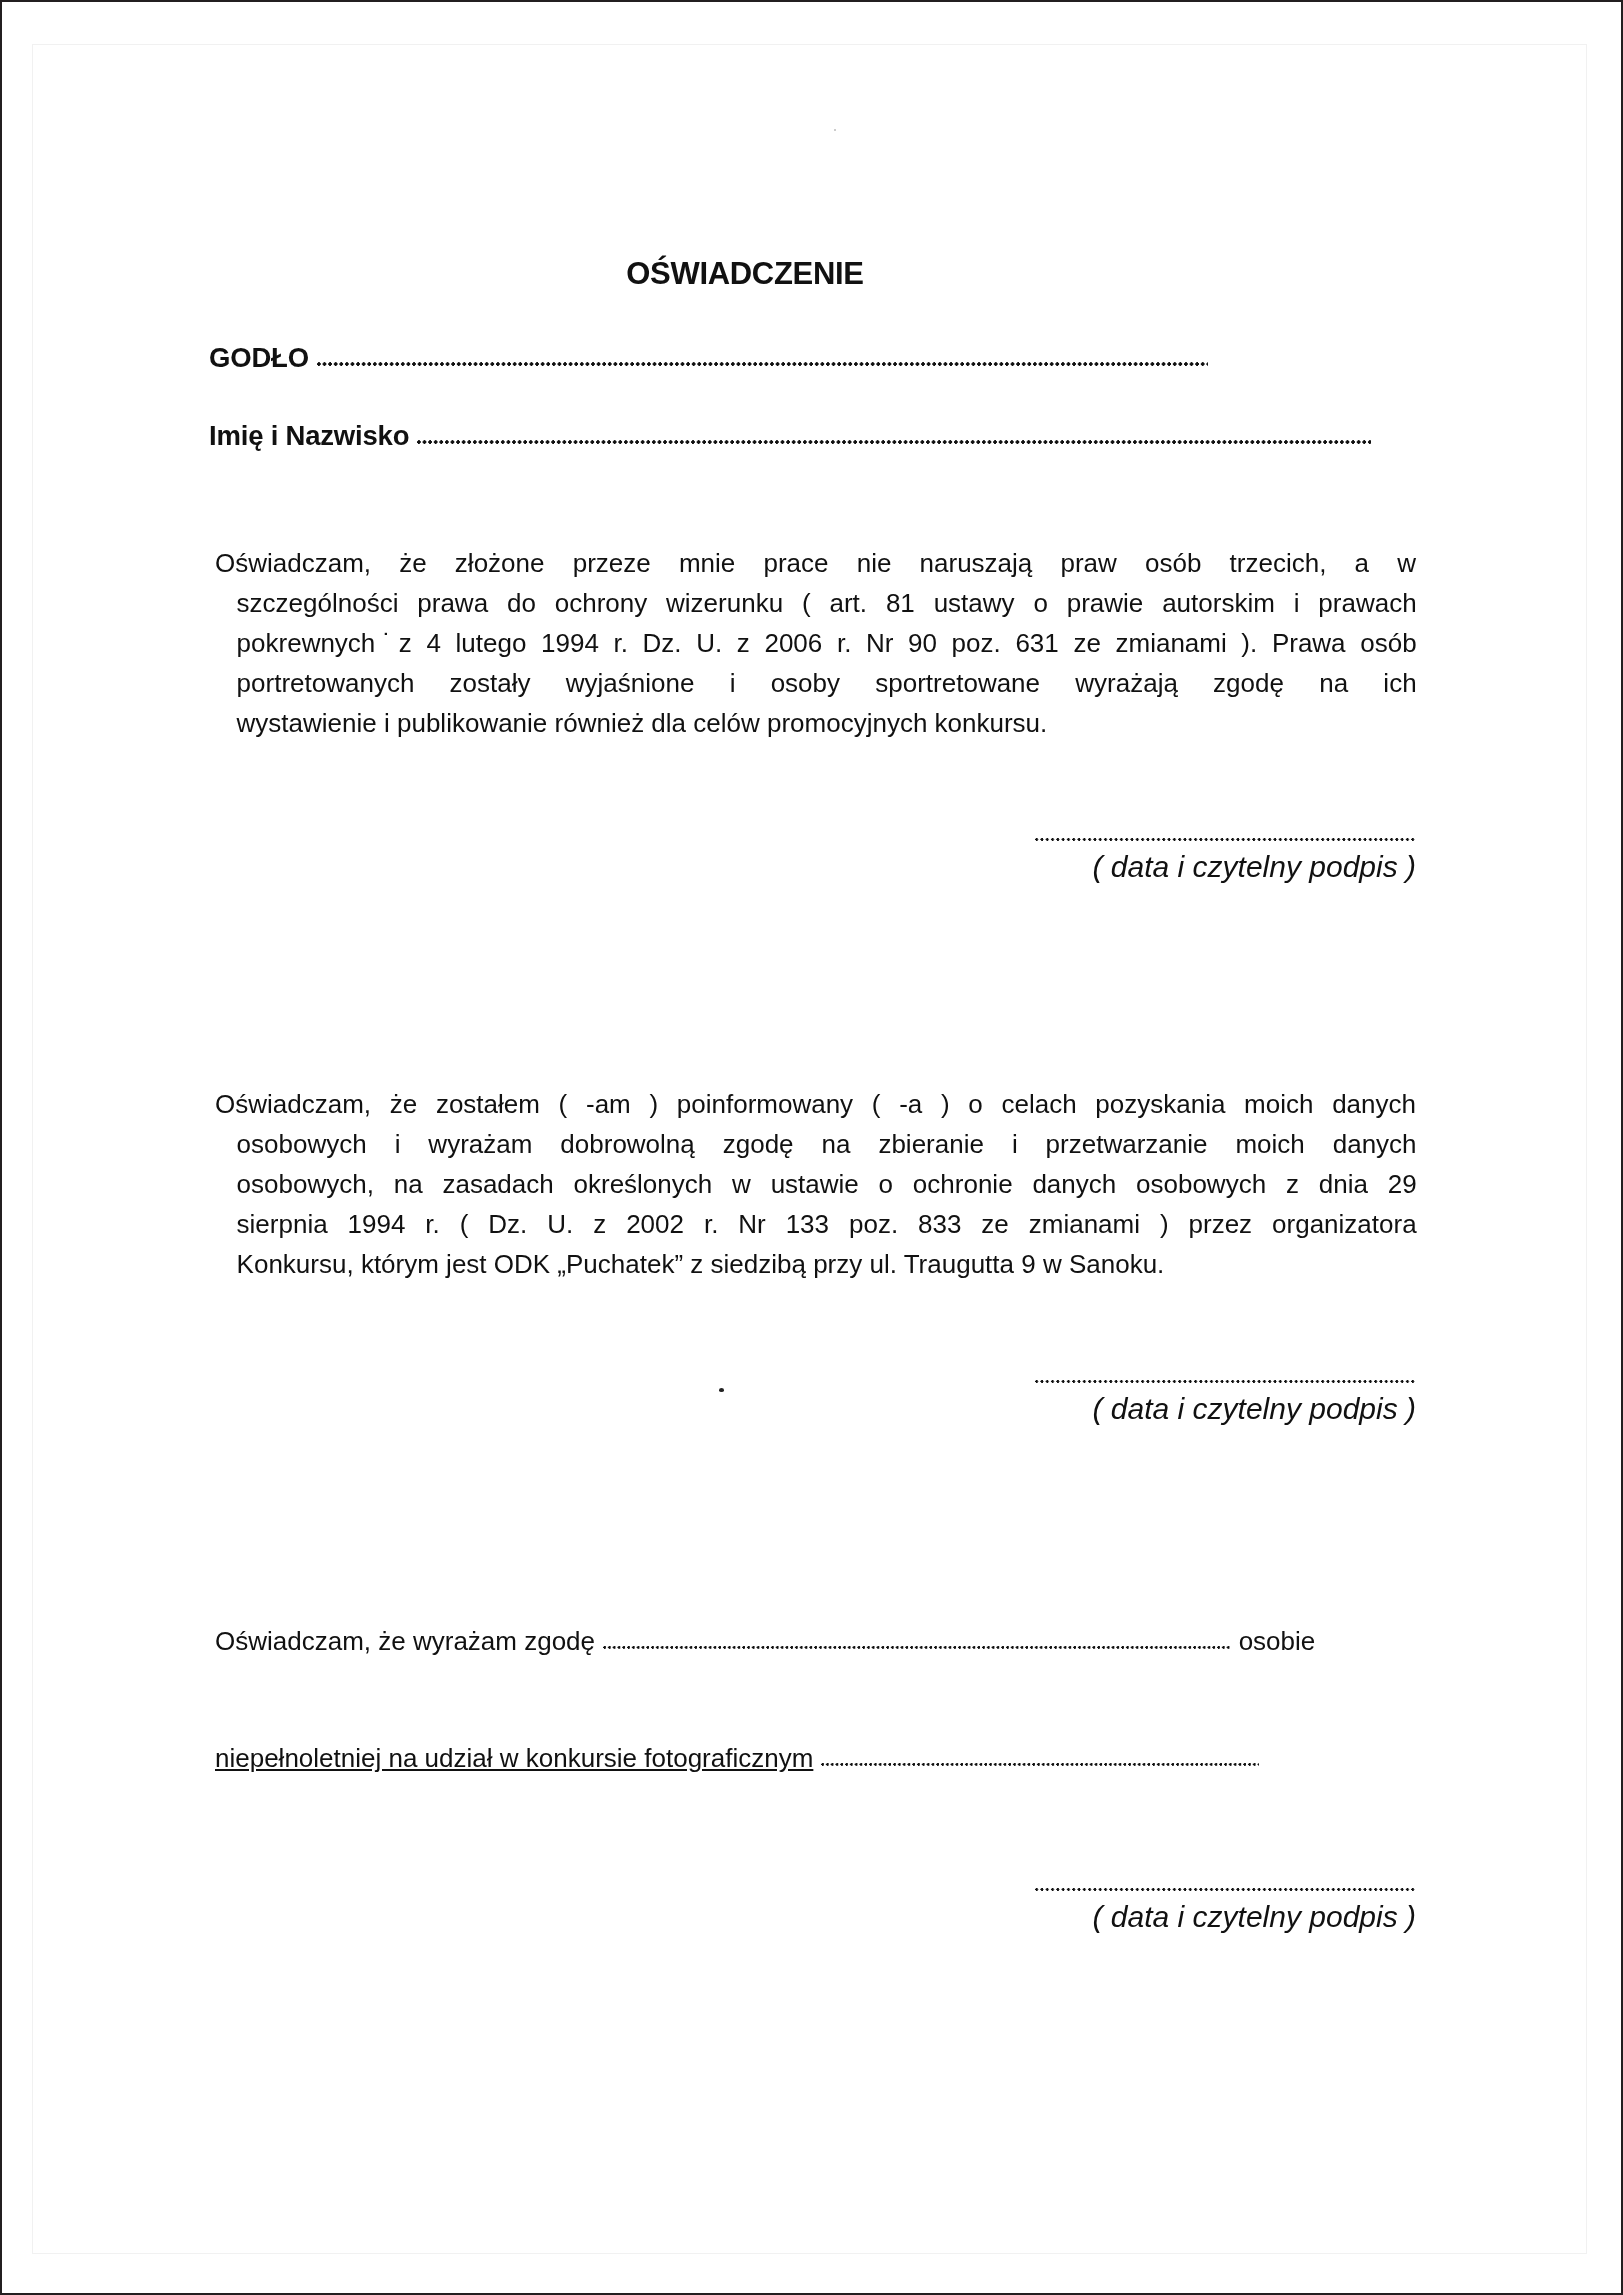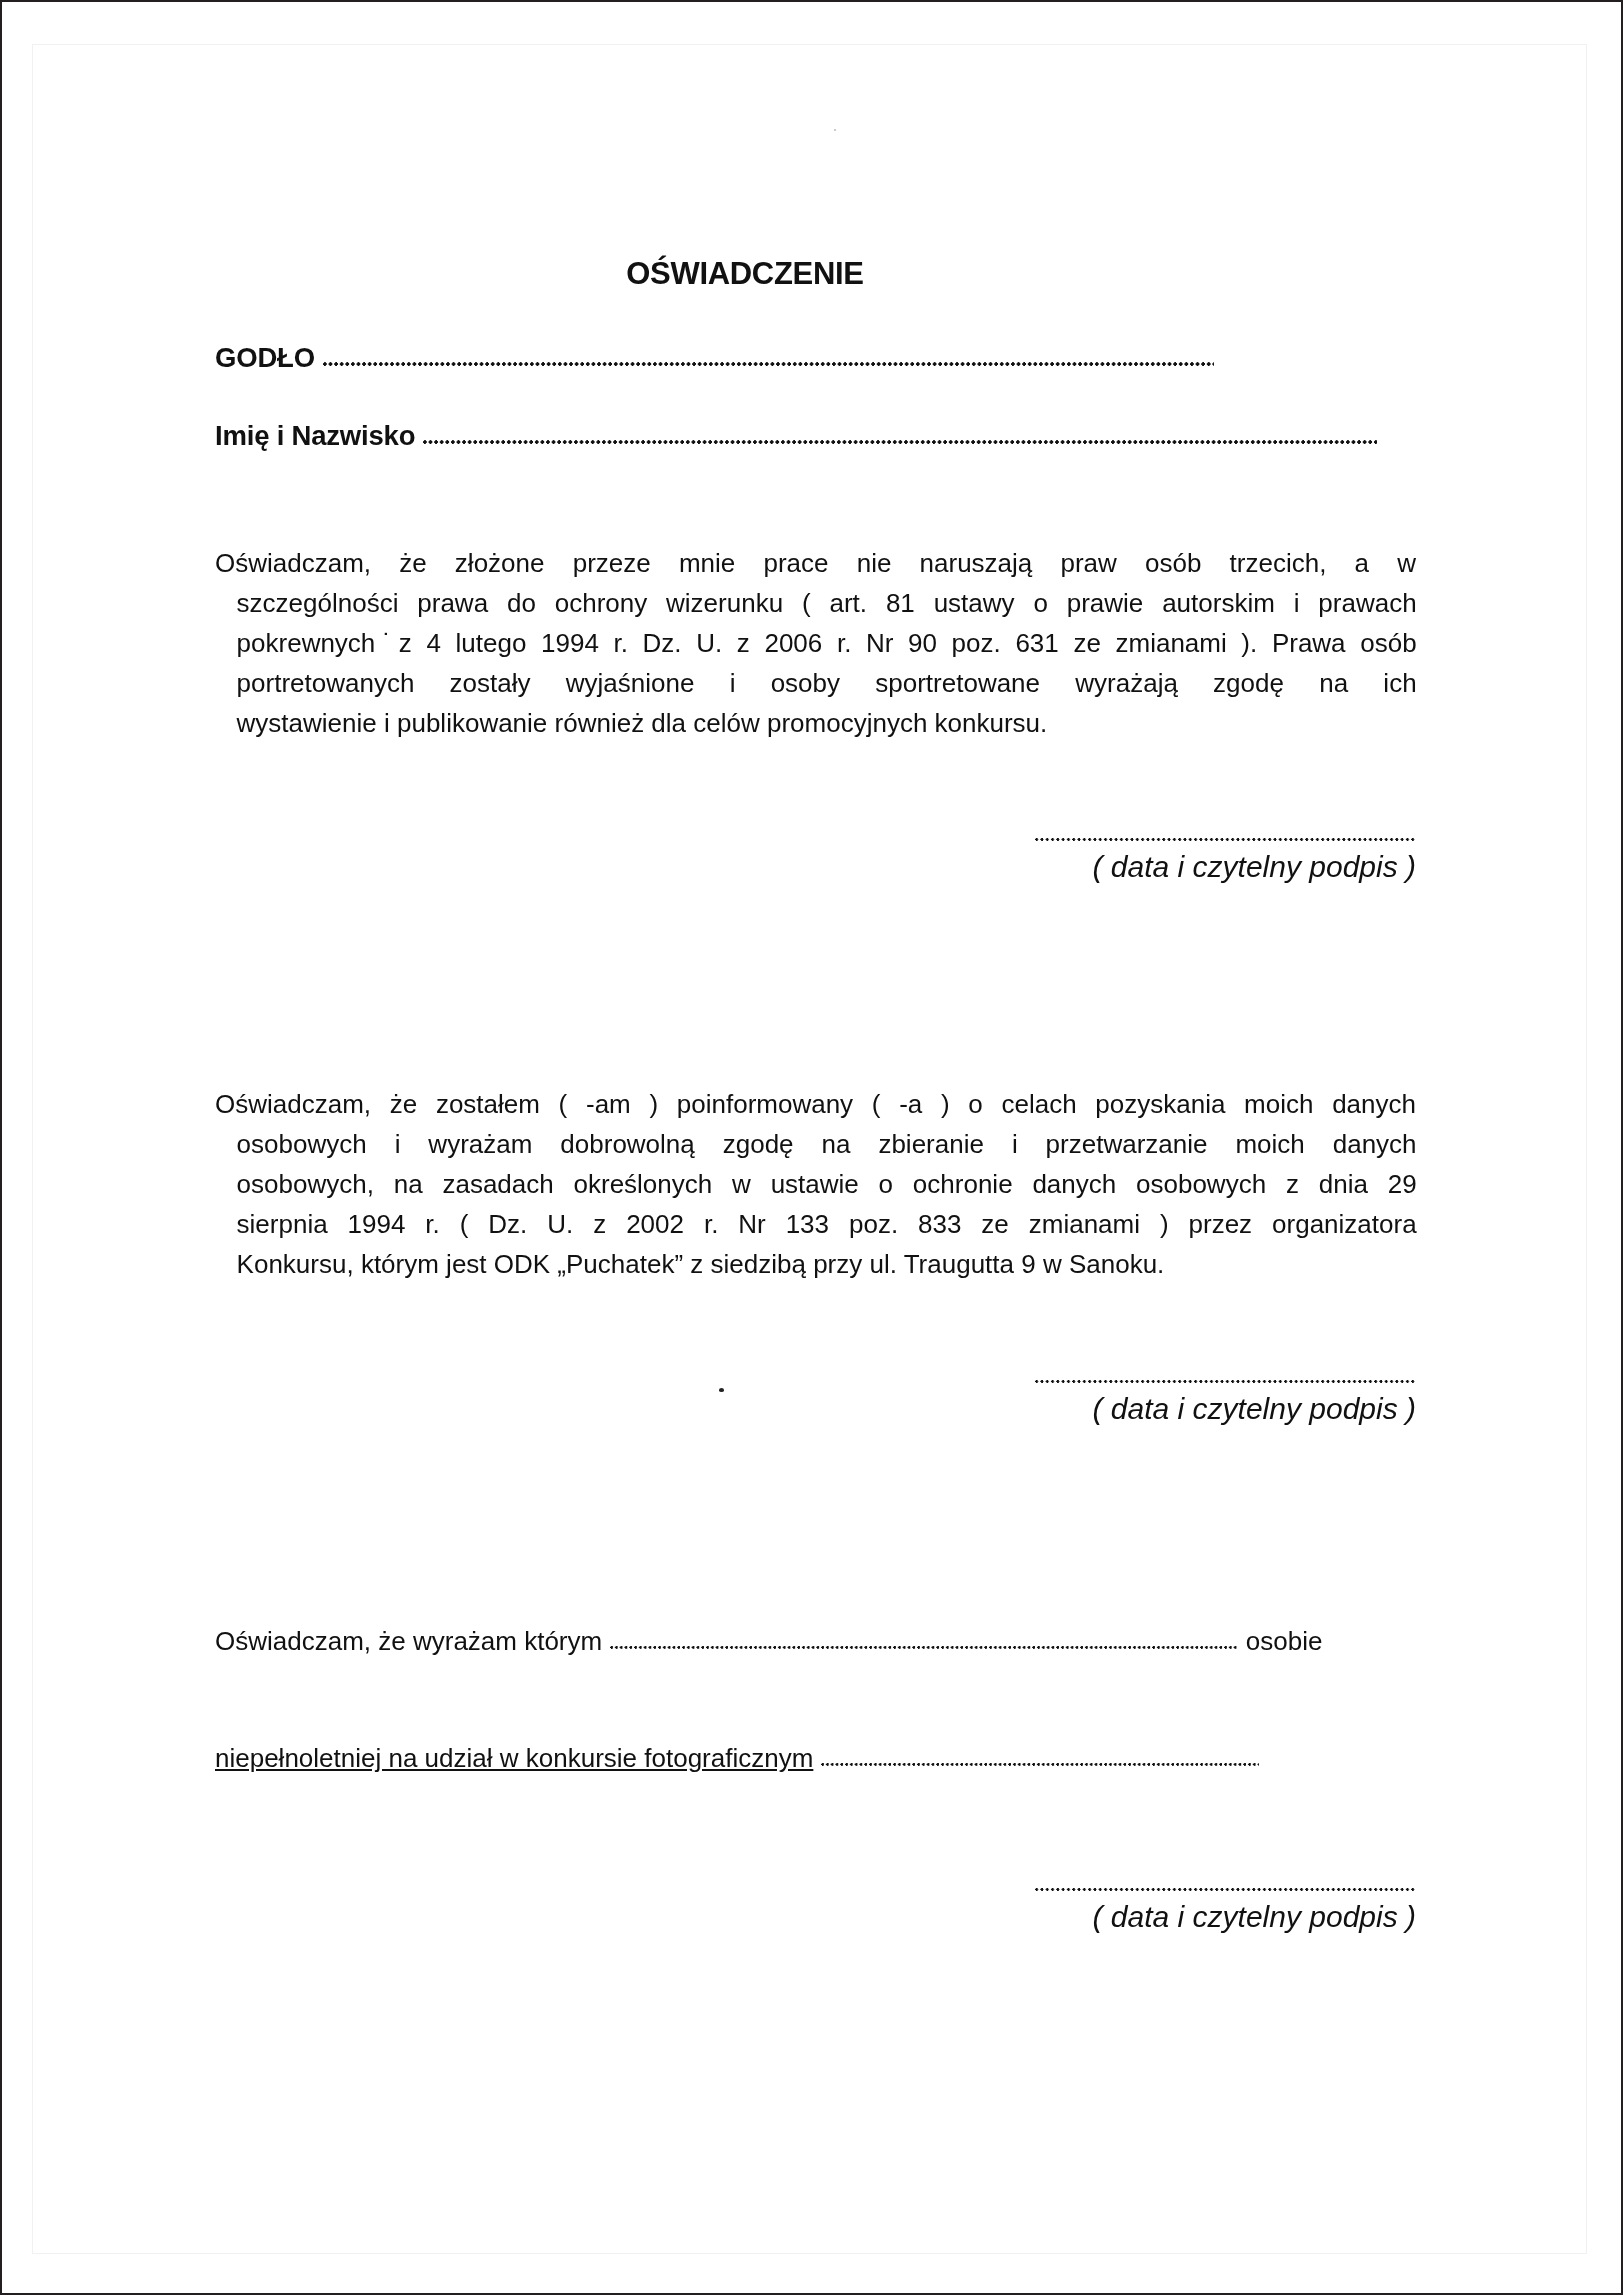--- a/index.html
+++ b/index.html
@@ -39,21 +39,21 @@
       left: 0; width: 1490px;
       top: 254px;
       text-align: center;
       font-weight: bold;
       font-size: 31px;
       line-height: 39px;
       letter-spacing: -0.3px;
     }
     .field-line {
       position: absolute;
-      left: 215px;
+      left: 209px;
       font-weight: bold;
       font-size: 27.5px;
       line-height: 37px;
       white-space: nowrap;
       display: flex;
       align-items: baseline;
     }
     .field-line .label { letter-spacing: -0.2px; }
     .dots {
       display: inline-block;
@@ -161,21 +161,21 @@
   <span class="pline cont">sierpnia 1994 r. ( Dz. U. z 2002 r. Nr 133 poz. 833 ze zmianami ) przez organizatora</span>
   <span class="pline cont last">Konkursu, którym jest ODK „Puchatek” z siedzibą przy ul. Traugutta 9 w Sanoku.</span>
 </div>
 
 <div class="signature" style="top:1380px;">
   <span class="sig-dots"></span>
   <span class="sig-caption">( data i czytelny podpis )</span>
 </div>
 
 <div class="consent-line" style="top:1623px;">
-  <span>Oświadczam, że wyrażam którym</span>
+  <span>Oświadczam, że wyrażam zgodę</span>
   <span class="dots small" style="width:628px;"></span>
   <span>osobie</span>
 </div>
 
 <div class="consent-line" style="top:1740px;text-decoration:underline;">
   <span>niepełnoletniej na udział w konkursie fotograficznym</span>
   <span class="dots small" style="width:438px;"></span>
 </div>
 
 <div class="signature" style="top:1888px;">

